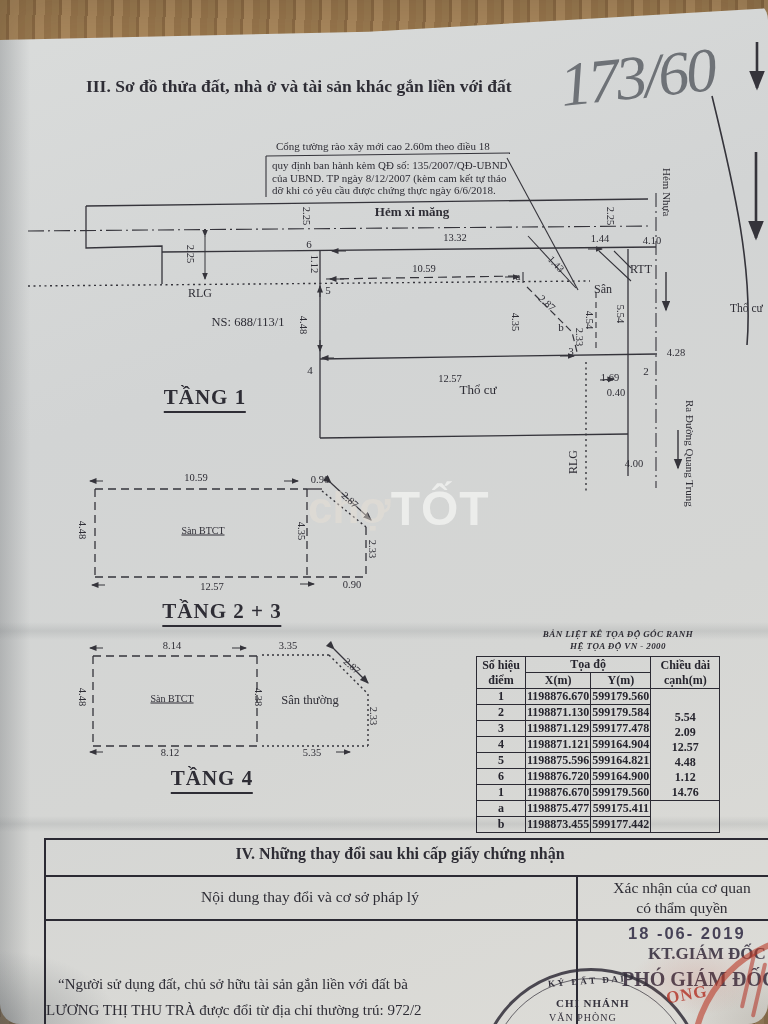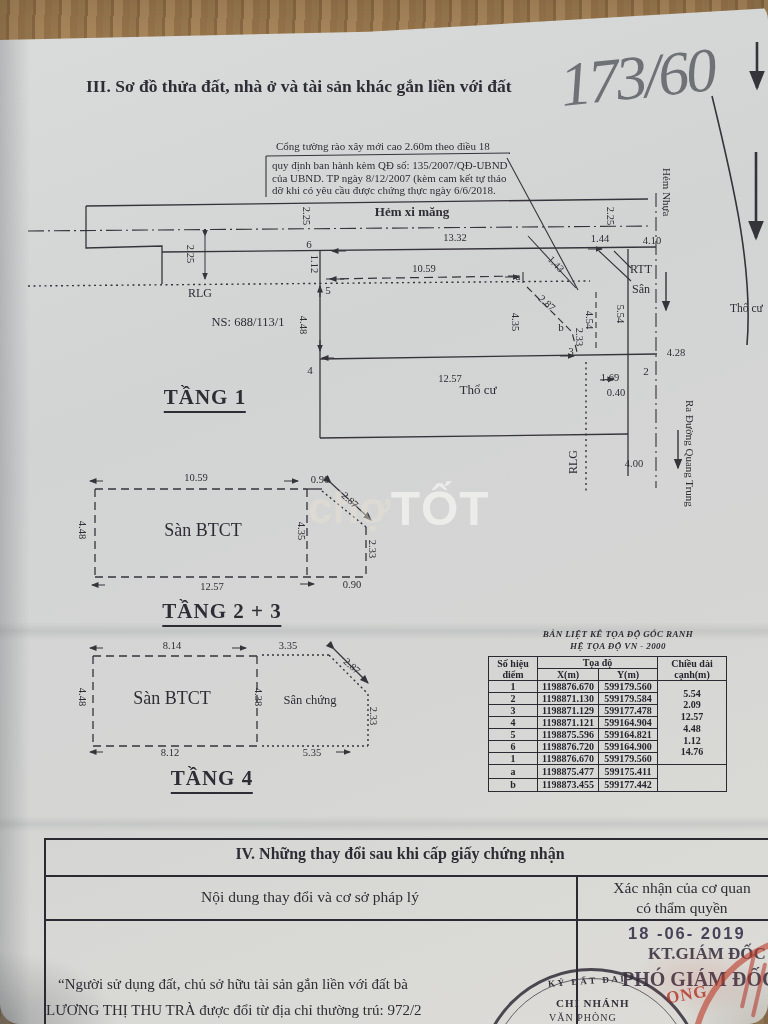--- a/index.html
+++ b/index.html
@@ -20,34 +20,34 @@
   .t{position:absolute;color:#2e2d35;white-space:nowrap;}
   .c{transform:translate(-50%,-50%);}
   .dim{font-size:10.5px;}
   .pt{font-size:11px;}
   .r90{transform:translate(-50%,-50%) rotate(90deg);}
   .rm90{transform:translate(-50%,-50%) rotate(-90deg);}
   .r42{transform:translate(-50%,-50%) rotate(42deg);}
   .r47{transform:translate(-50%,-50%) rotate(47deg);}
   .vert{writing-mode:vertical-rl;font-size:11px;}
   .floorlbl{font-size:21px;font-weight:bold;letter-spacing:1px;border-bottom:2px solid #2e2d35;padding-bottom:1px;}
-  .arealbl{font-size:18px;}
+  .arealbl{font-size:10px;text-decoration:underline;}
   svg.lines{position:absolute;left:0;top:0;}
 
   #title3{left:86px;top:76px;font-size:17.5px;font-weight:bold;}
   #handnum{left:560px;top:42px;font-size:62px;color:#5d6167;font-style:italic;
            transform:rotate(-6deg);letter-spacing:-3px;font-weight:300;opacity:.85;}
   .note{font-size:11px;line-height:12.5px;}
 
   #wm{left:308px;top:480px;width:160px;height:56px;display:flex;align-items:center;}
   #wm .w1{font-size:44px;font-weight:bold;color:rgba(232,224,214,.48);font-family:"Liberation Sans",sans-serif;}
   #wm .w2{font-size:48px;font-weight:bold;color:rgba(248,248,246,.68);font-family:"Liberation Sans",sans-serif;letter-spacing:1px;}
 
   #coordTitle1,#coordTitle2{width:230px;text-align:center;font-weight:bold;font-size:9px;letter-spacing:.4px;font-style:italic;}
-  #coordTable{position:absolute;left:488px;top:656px;border-collapse:collapse;font-size:10px;font-weight:600;
+  #coordTable{position:absolute;left:476px;top:656px;border-collapse:collapse;font-size:12px;font-weight:600;
               font-family:"Liberation Serif",serif;color:#26252e;}
   #coordTable th,#coordTable td{border:1.2px solid #2b2a33;padding:0 1px;text-align:center;}
   #coordTable{border:1.8px solid #2b2a33;}
   #coordTable .num td{height:10.8px;padding:0;}
   #coordTable .ext td{height:12.5px;}
   .lenstack{display:flex;flex-direction:column;justify-content:space-between;height:70px;padding:3px 0;}
 
   .ln{position:absolute;background:#2b2a33;}
   #s4title{left:170px;top:845px;width:460px;text-align:center;font-size:16px;font-weight:bold;}
   #s4colL{left:90px;top:888px;width:440px;text-align:center;font-size:15.5px;}
@@ -177,21 +177,21 @@
   <div class="t dim r90" style="left:190px;top:254px;">2.25</div>
   <div class="t dim r90" style="left:314px;top:264px;">1.12</div>
   <div class="t c dim" style="left:424px;top:268px;">10.59</div>
   <div class="t c" style="left:200px;top:293px;font-size:12px;">RLG</div>
   <div class="t c pt" style="left:328px;top:290px;">5</div>
   <div class="t c pt" style="left:309px;top:244px;">6</div>
   <div class="t c pt" style="left:518px;top:276px;">a</div>
   <div class="t c" style="left:248px;top:322px;font-size:12.5px;">NS: 688/113/1</div>
   <div class="t dim r90" style="left:303px;top:325px;">4.48</div>
   <div class="t dim r42" style="left:547px;top:303px;">2.87</div>
-  <div class="t c" style="left:603px;top:289px;font-size:12px;margin-left:38px;">Sân</div>
+  <div class="t c" style="left:603px;top:289px;font-size:12px;">Sân</div>
   <div class="t dim r90" style="left:515px;top:322px;">4.35</div>
   <div class="t c pt" style="left:561px;top:327px;">b</div>
   <div class="t dim r47" style="left:556px;top:264px;">1.43</div>
   <div class="t dim r90" style="left:589px;top:320px;">4.54</div>
   <div class="t dim r90" style="left:620px;top:314px;">5.54</div>
   <div class="t c" style="left:641px;top:269px;font-size:12px;">RTT</div>
   <div class="t dim r90" style="left:579px;top:337px;">2.33</div>
   <div class="t c pt" style="left:571px;top:351px;">3</div>
   <div class="t c dim" style="left:450px;top:378px;">12.57</div>
   <div class="t c dim" style="left:610px;top:377px;">1.69</div>
@@ -222,21 +222,21 @@
   <div class="t c dim" style="left:212px;top:586px;">12.57</div>
   <div class="t c dim" style="left:352px;top:584px;">0.90</div>
   <div class="t c floorlbl" style="left:222px;top:613px;">TẦNG 2 + 3</div>
 
   <div class="t c dim" style="left:172px;top:645px;">8.14</div>
   <div class="t c dim" style="left:288px;top:645px;">3.35</div>
   <div class="t dim r42" style="left:352px;top:666px;">2.87</div>
   <div class="t c arealbl" style="left:172px;top:698px;">Sàn BTCT</div>
   <div class="t dim r90" style="left:258px;top:697px;">4.38</div>
   <div class="t dim r90" style="left:82px;top:697px;">4.48</div>
-  <div class="t c" style="left:310px;top:700px;font-size:12.5px;">Sân chứng</div>
+  <div class="t c" style="left:310px;top:700px;font-size:12.5px;">Sân thường</div>
   <div class="t dim r90" style="left:373px;top:716px;">2.33</div>
   <div class="t c dim" style="left:170px;top:752px;">8.12</div>
   <div class="t c dim" style="left:312px;top:752px;">5.35</div>
   <div class="t c floorlbl" style="left:212px;top:780px;">TẦNG 4</div>
 
   <div class="t" id="coordTitle1" style="left:503px;top:629px;">BẢN LIỆT KÊ TỌA ĐỘ GÓC RANH</div>
   <div class="t" id="coordTitle2" style="left:503px;top:641px;">HỆ TỌA ĐỘ VN - 2000</div>
   <table id="coordTable">
     <thead>
       <tr>

